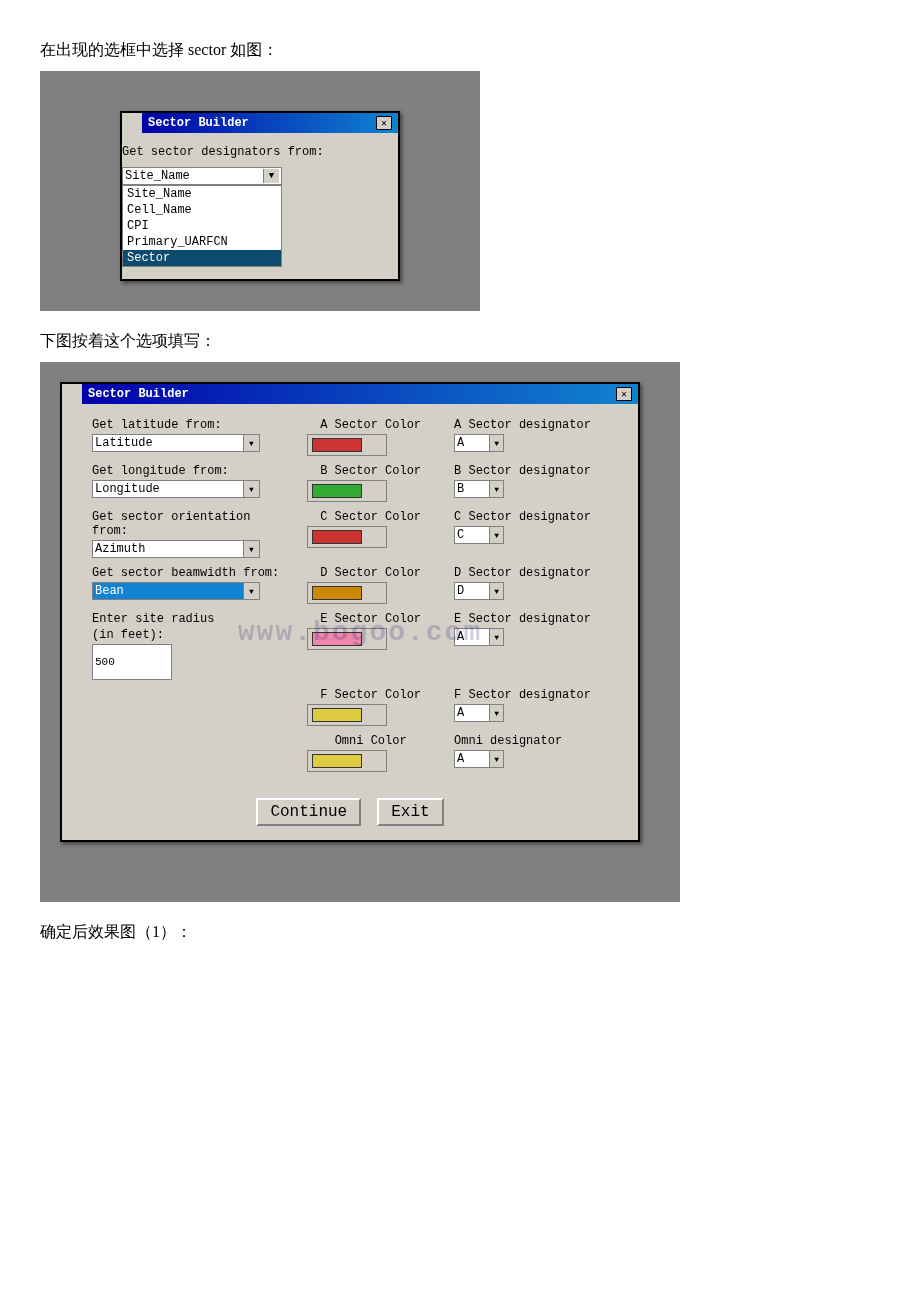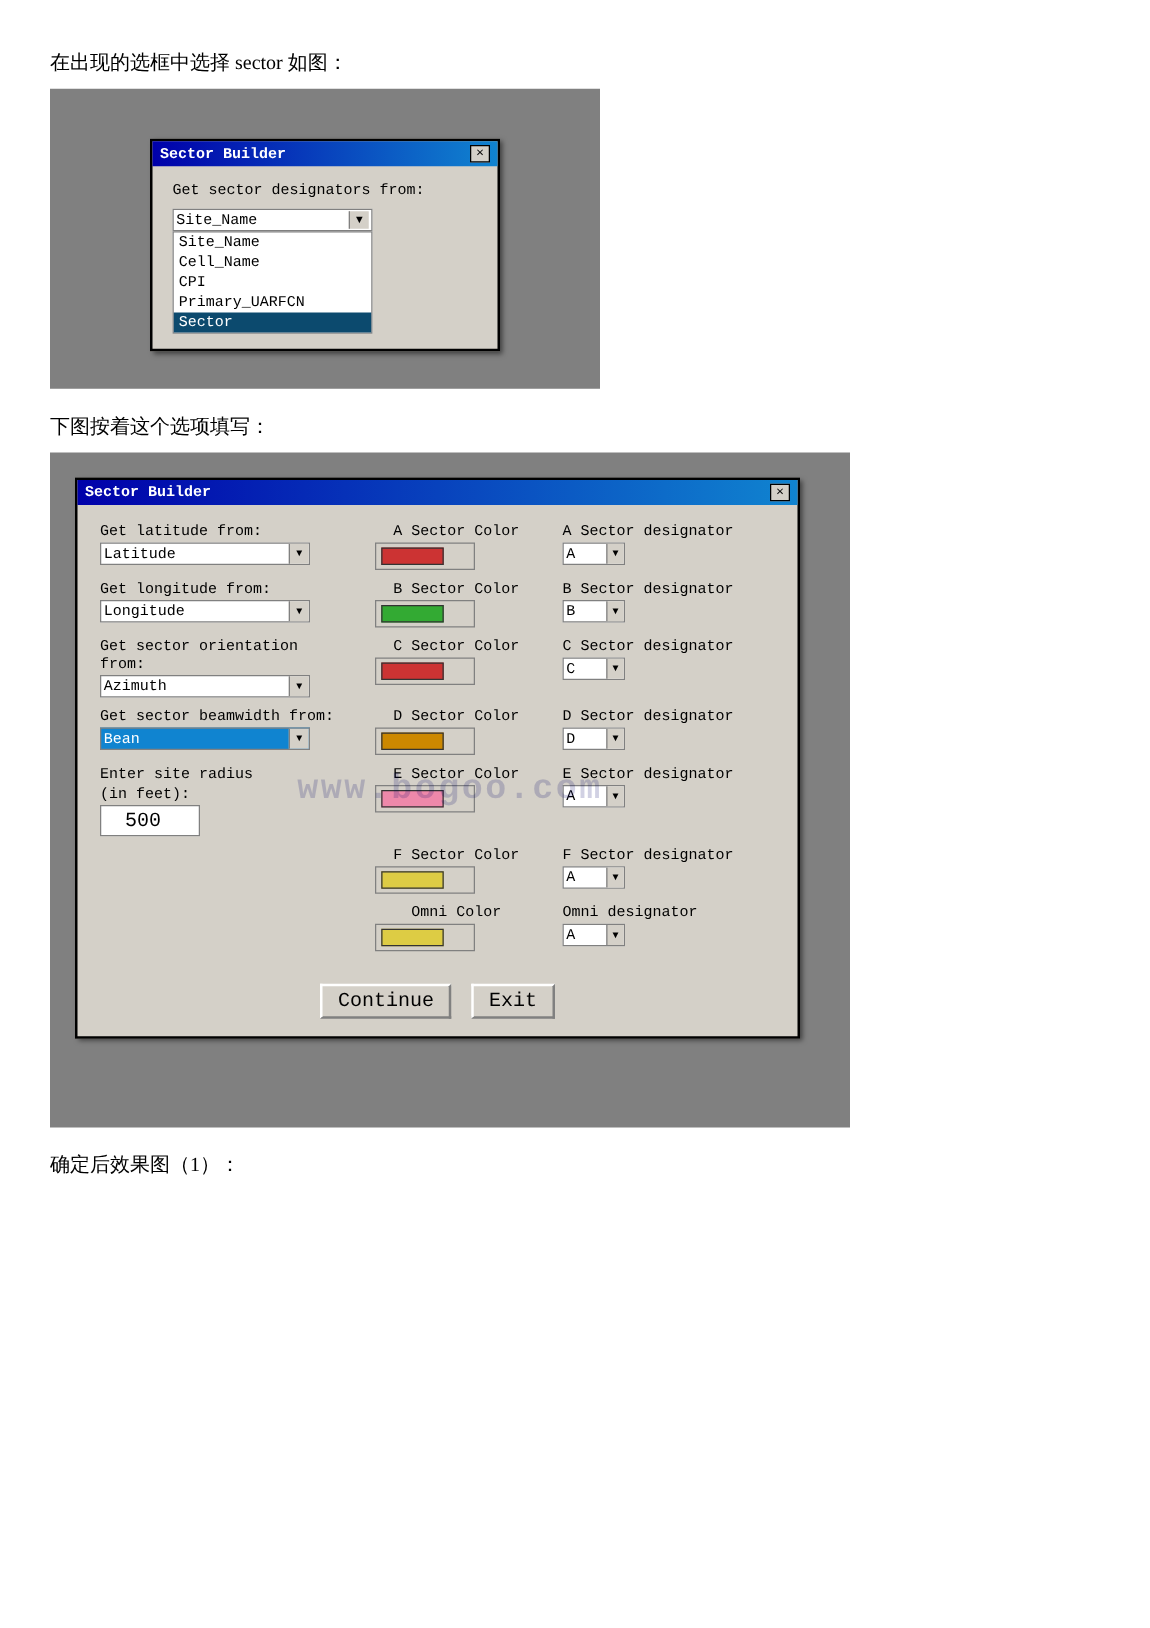--- a/index.html
+++ b/index.html
@@ -41,38 +41,39 @@
 
     .win-titlebar {
       background: linear-gradient(to right, #0000aa, #1084d0);
       color: #fff;
       padding: 3px 6px;
       display: flex;
       justify-content: space-between;
       align-items: flex-end;
       font-weight: bold;
       font-size: 12px;
+      margin-left: 20px;
     }
 
     .win-close-btn {
       background: #d4d0c8;
       border: 1px solid #000;
       width: 16px;
       height: 14px;
       display: flex;
       align-items: center;
       justify-content: center;
       font-size: 10px;
       cursor: pointer;
       color: #000;
       font-weight: bold;
     }
 
     .win-body {
-      padding: 12px 16px;
+      padding: 12px 0;
     }
 
     
     .win-select {
       border: 1px solid #808080;
       background: #fff;
       font-family: "Courier New", Courier, monospace;
       font-size: 12px;
       padding: 1px 2px;
       width: 160px;
@@ -126,20 +127,21 @@
       font-size: 12px;
       box-shadow: 2px 2px 4px rgba(0,0,0,0.5);
       width: 580px;
     }
 
     .form-row {
       display: flex;
       gap: 20px;
       margin-bottom: 8px;
       align-items: flex-start;
+      margin-left: 12px;
     }
 
     .form-col-left {
       width: 200px;
     }
 
     .form-col-mid {
       width: 130px;
       text-align: center;
     }
@@ -221,23 +223,23 @@
       display: flex;
       align-items: center;
       justify-content: center;
       font-size: 8px;
     }
 
     .input-box {
       border: 1px solid #808080;
       background: #fff;
       width: 80px;
-      height: 25px;
-      font-size: 16px;
-      padding: 0 19px;
+      height: 36px;
+      font-size: 11px;
+      padding: 0 2px;
       font-family: "Courier New", Courier, monospace;
     }
 
     .btn-win {
       background: #d4d0c8;
       border: 2px outset #fff;
       font-family: "Courier New", Courier, monospace;
       font-size: 16px;
       padding: 3px 12px;
       cursor: pointer;

